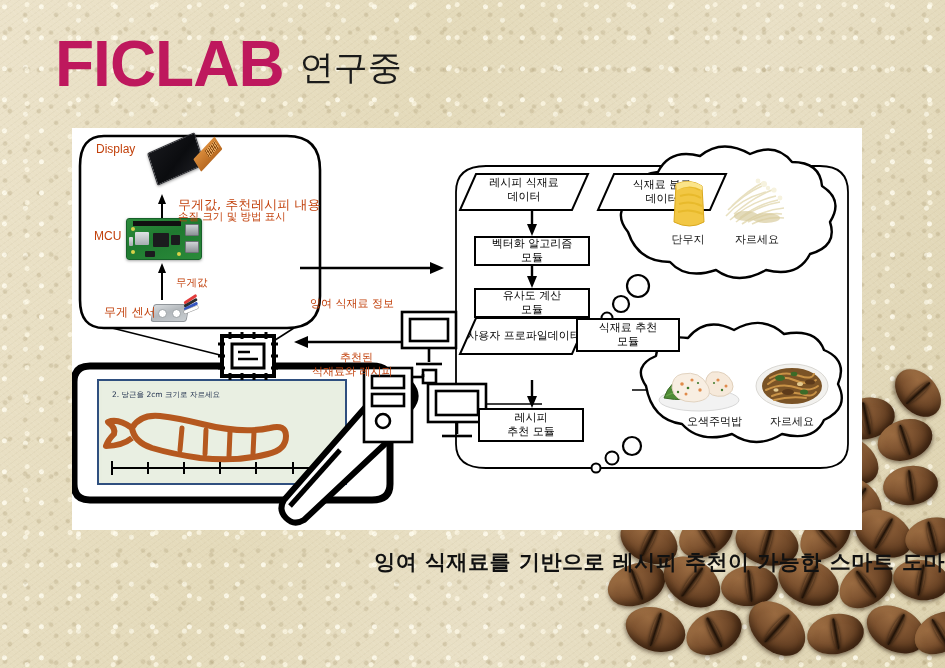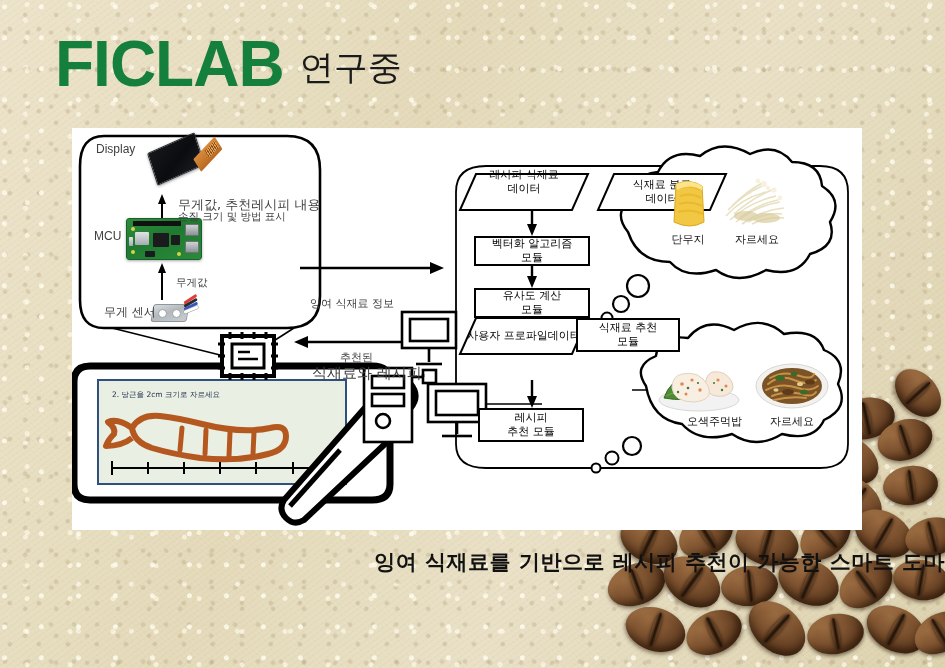--- a/index.html
+++ b/index.html
@@ -37,32 +37,32 @@
     box-shadow: 0 2px 4px rgba(40,22,8,.55), inset -3px -4px 7px rgba(35,18,6,.6), inset 3px 3px 6px rgba(190,140,90,.35);
   }
   .bean::after {
     content: ""; position: absolute; left: 50%; top: 9%; width: 13%; height: 82%;
     transform: translateX(-50%); border-radius: 50%;
     background: linear-gradient(90deg, rgba(40,22,8,.15), #2d1a0c 45%, #1f1207 55%, rgba(40,22,8,.15));
     box-shadow: 0 0 3px 1px rgba(30,16,6,.6);
   }
   
   #title-wrap { position: absolute; left: 55px; top: 34px; display: flex; align-items: flex-end; }
-  #brand { font-size: 64px; font-weight: bold; letter-spacing: -1px; color: #15803d; line-height: .95;
+  #brand { font-size: 64px; font-weight: bold; letter-spacing: -1px; color: #be185d; line-height: .95;
            font-family: "Liberation Sans", "DejaVu Sans", sans-serif; }
   #brand-sub { font-size: 34px; color: #1a1a1a; margin-left: 16px; margin-bottom: 4px;
                font-family: "DejaVu Sans", sans-serif; }
   
   #panel {
     position: absolute; left: 72px; top: 128px; width: 790px; height: 402px;
     background: #fff;
   }
   .cv { position: absolute; inset: 0; }
   
-  .lbl { position: absolute; font-family: "DejaVu Sans", sans-serif; color: #404040; white-space: nowrap; }
+  .lbl { position: absolute; font-family: "DejaVu Sans", sans-serif; color: #c2410c; white-space: nowrap; }
   .lbl-en { font-family: "Liberation Sans", sans-serif; }
   
   .fbox {
     position: absolute; border: 2px solid #000; background: #fff;
     display: flex; align-items: center; justify-content: center; text-align: center;
     font-family: "DejaVu Sans", sans-serif; font-size: 11px; color: #000; line-height: 1.25;
     padding: 2px;
   }
   .para {
     position: absolute; font-family: "DejaVu Sans", sans-serif; font-size: 11px;
@@ -326,23 +326,23 @@
   <div class="lbl lbl-en" style="left:22px;top:101px;font-size:12px;">MCU</div>
   <div class="lbl" style="left:32px;top:176px;font-size:12px;">무게 센서</div>
   <div class="lbl" style="left:106px;top:68px;font-size:13px;">무게값, 추천레시피 내용</div>
   <div class="lbl" style="left:106px;top:82px;font-size:10.5px;">손질 크기 및 방법 표시</div>
   <div class="lbl" style="left:104px;top:148px;font-size:10.5px;">무게값</div>
 
   <div id="cb-screen-txt" style="left:40px;top:262px;">2. 당근을 2cm 크기로 자르세요</div>
 
   <div class="lbl" style="left:238px;top:120px;font-size:11px;margin-top:48px;">잉여 식재료 정보</div>
   <div class="lbl" style="left:268px;top:222px;font-size:11px;">추천된</div>
-  <div class="lbl" style="left:240px;top:236px;font-size:15px;">식재료와 레시피</div>
-
-  <div class="para" style="left:388px;top:32px;width:128px;height:44px;flex-direction:column;">
+  <div class="lbl" style="left:240px;top:236px;font-size:11px;">식재료와 레시피</div>
+
+  <div class="para" style="left:388px;top:40px;width:128px;height:44px;flex-direction:column;">
     <span>레시피 식재료</span>
     <span>데이터</span>
   </div>
   <div class="para" style="left:526px;top:46px;width:128px;height:36px;flex-direction:column;">
     <span>식재료 분류</span>
     <span>데이터</span>
   </div>
   <div class="para" style="left:388px;top:190px;width:128px;height:36px;">
     <span>사용자 프로파일</span>
     <span>데이터</span>

